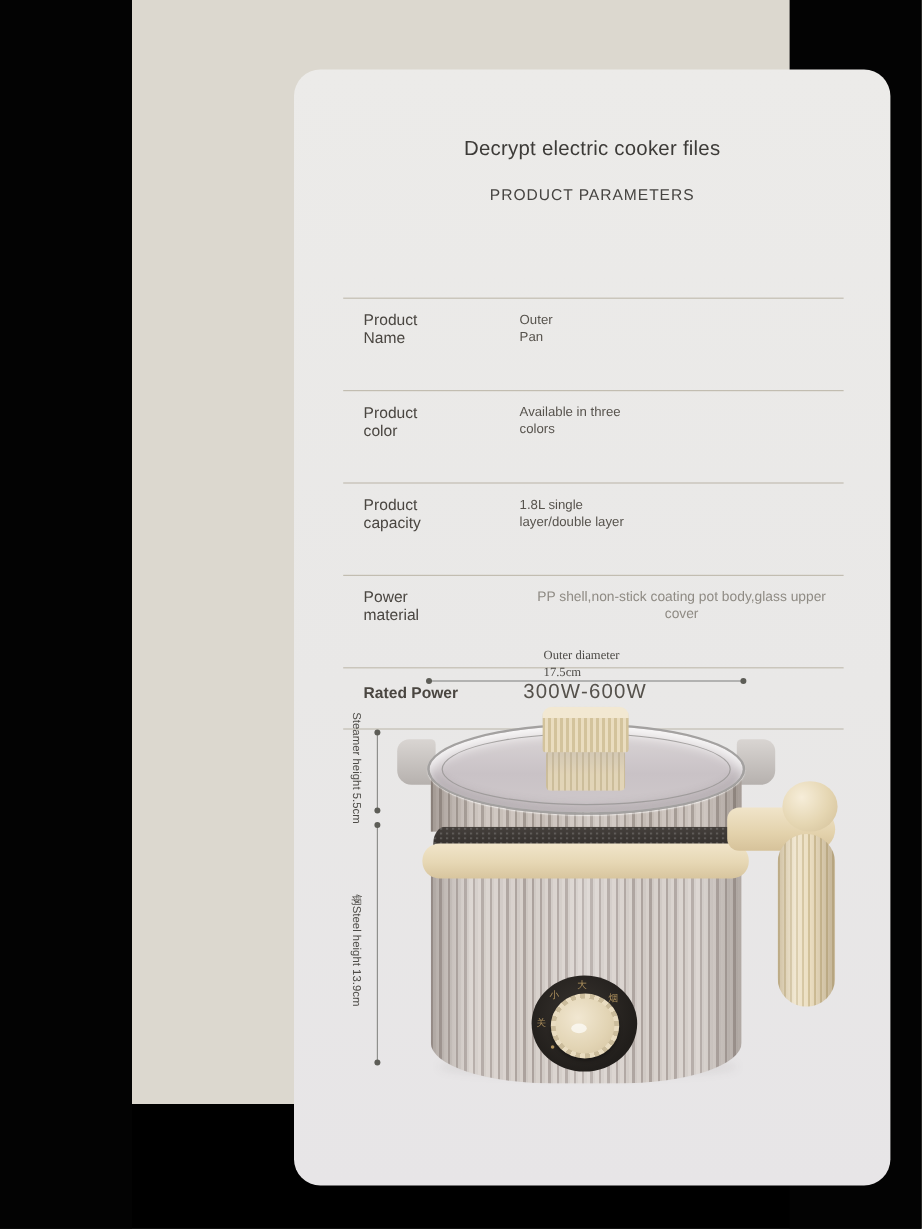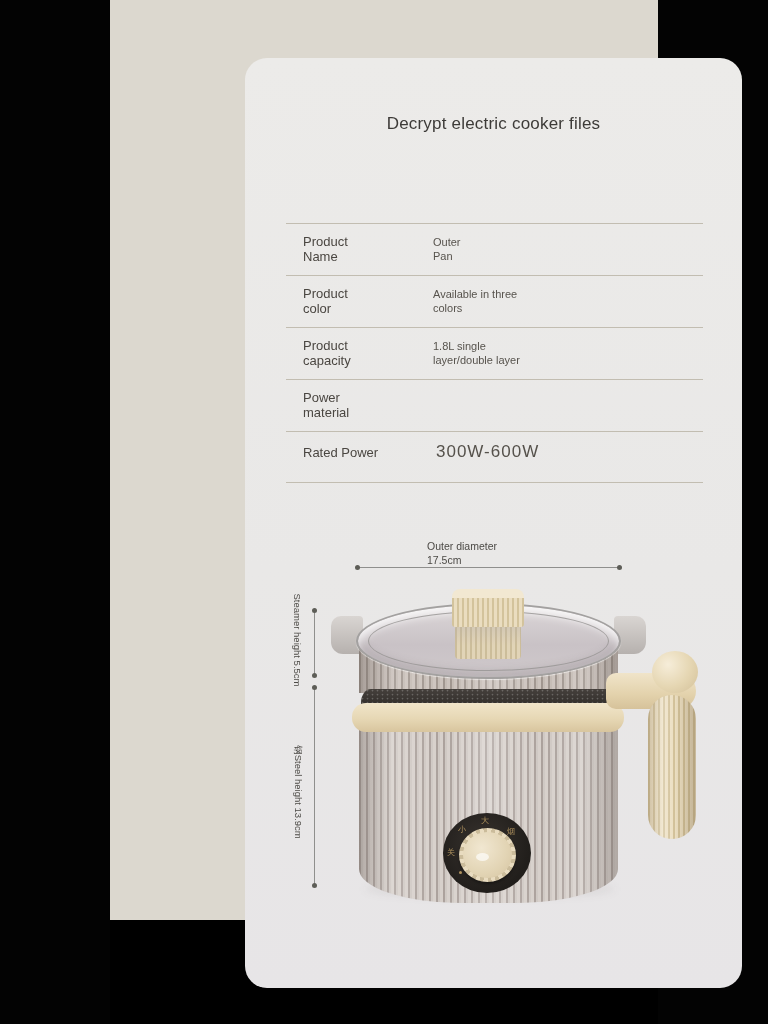--- a/index.html
+++ b/index.html
@@ -13,33 +13,33 @@
           background:linear-gradient(180deg,#ecebe9 0%,#e9e8e7 55%,#e7e5e7 100%); }
 
   
   .card-title { position:absolute; left:0; top:54px; width:100%; text-align:center;
                 font-size:17px; line-height:24px; color:#3d3b38; letter-spacing:.2px; }
   .card-subtitle { position:absolute; left:0; top:96px; width:100%; text-align:center;
                    font-size:13px; line-height:18px; color:#464441; letter-spacing:.8px; }
 
   
   .ptable { position:absolute; left:41px; top:165px; width:417px; }
-  .trow { position:relative; height:52px; border-top:1px solid #c2bdb1; }
+  .trow { position:relative; height:52px; border-top:1px solid #c2bdb1;margin-top:25px; }
   .trow:last-child { border-bottom:1px solid #c2bdb1; }
   .tlabel { position:absolute; left:17px; top:10px; font-size:13px; line-height:15px;
             color:#4a4641; white-space:pre-line; }
   .tvalue { position:absolute; left:147px; top:11px; font-size:11px; line-height:14px;
             color:#57534d; white-space:pre-line; }
   .trow.r4 .tvalue { left:147px; width:270px; text-align:center; color:#8f8b84; font-size:11.5px; }
-  .trow.r5 .tlabel { top:13px; }
+  .trow.r5 .tlabel { top:13px;font-weight:bold; }
   .trow.r5 .tvalue { left:150px; top:13px; font-size:17px; letter-spacing:1px; color:#55514b; }
 
   
   .dim-label { position:absolute; font-size:10.5px; line-height:13.5px; color:#4c4a46; white-space:pre-line; }
-  .dim-outer { left:182px; top:482px; }
+  .dim-outer { left:208px; top:482px;font-family:Liberation Serif, serif; }
   .dim-vlabel { position:absolute; font-size:9.5px; color:#4d4b47; white-space:nowrap;
                 transform:translate(-50%,-50%) rotate(90deg); }
   .vl1 { left:52px; top:582px; }
   .vl2 { left:52px; top:734px; }
   .dim-line { position:absolute; background:#8f8f8d; }
   .dim-line.h { height:1px; }
   .dim-line.v { width:1px; }
   .dim-line .dot { position:absolute; width:5px; height:5px; border-radius:50%; background:#5d5d57; }
   .dim-line.h .dot.a { left:-2px; top:-2px; }
   .dim-line.h .dot.b { right:-2px; top:-2px; }
@@ -118,20 +118,21 @@
 <body>
 
 <div class="screen">
   <div class="strip left"></div>
   <div class="strip right"></div>
 
   <div class="content-col">
     <div class="card">
 
       <div class="card-title">Decrypt electric cooker files</div>
+      <div class="card-subtitle">PRODUCT PARAMETERS</div>
 
       <div class="ptable">
         <div class="trow">
           <div class="tlabel">Product
 Name</div>
           <div class="tvalue">Outer
 Pan</div>
         </div>
         <div class="trow">
           <div class="tlabel">Product
@@ -141,20 +142,22 @@
         </div>
         <div class="trow">
           <div class="tlabel">Product
 capacity</div>
           <div class="tvalue">1.8L single
 layer/double layer</div>
         </div>
         <div class="trow r4">
           <div class="tlabel">Power
 material</div>
+          <div class="tvalue">PP shell,non-stick coating pot body,glass upper
+cover</div>
         </div>
         <div class="trow r5">
           <div class="tlabel">Rated Power</div>
           <div class="tvalue">300W-600W</div>
         </div>
       </div>
 
       <div class="dim-label dim-outer">Outer diameter
 17.5cm</div>
       <div class="dim-line h hline1">

